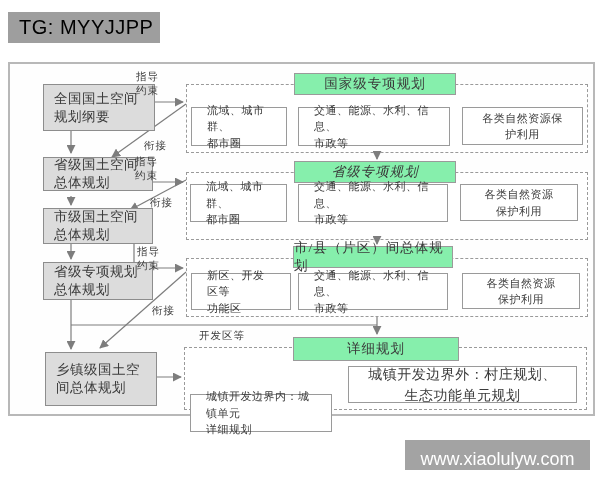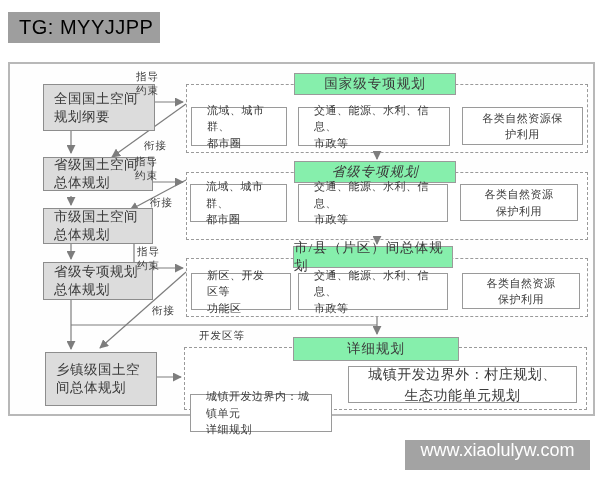--- a/index.html
+++ b/index.html
@@ -45,21 +45,21 @@
   }
   .item-center{justify-content:center;text-align:center;padding:2px 18px;}
 
   
   .edge-label{font-size:10.5px;line-height:1.35;color:#3c3c3c;letter-spacing:1px;}
 
   
   #watermark{
     left:405px;top:440px;width:185px;height:30px;background:#a3a3a3;color:#ffffff;
     font-family:"Liberation Sans","DejaVu Sans",sans-serif;font-size:18px;
-    display:flex;align-items:flex-start;justify-content:center;
+    display:flex;align-items:flex-end;justify-content:center;
   }
 
   svg{position:absolute;left:0;top:0;pointer-events:none;}
 </style>
 </head>
 <body>
 
 <div id="stage">
 
   <div id="tg-badge" class="abs">

